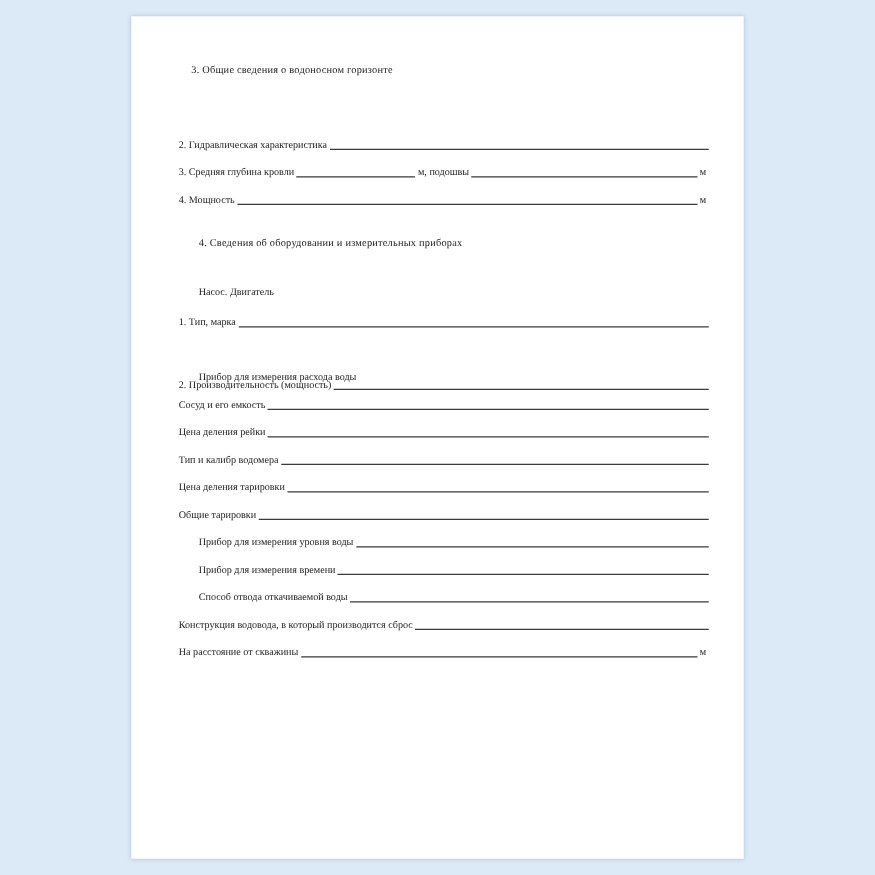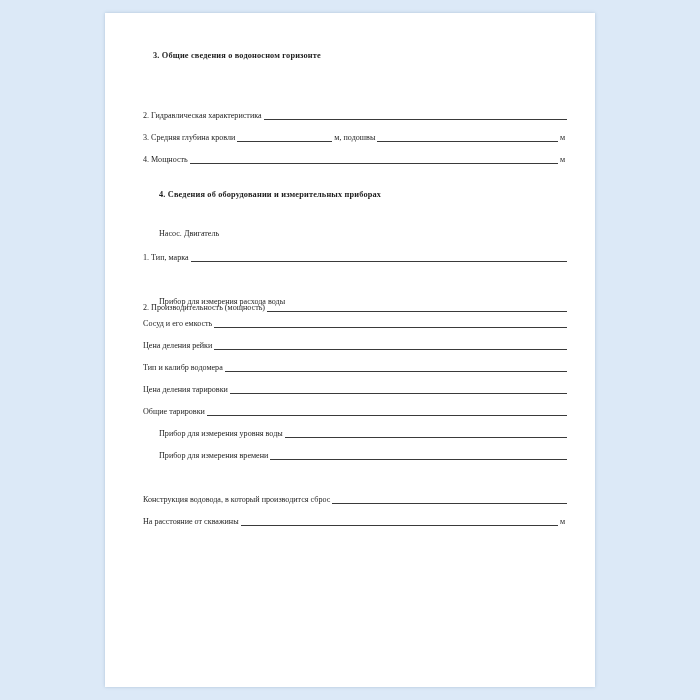--- a/index.html
+++ b/index.html
@@ -22,21 +22,21 @@
     background: #ffffff;
     box-shadow: 0 0 3px rgba(120,150,180,0.45);
   }
   .doc-inner {
     position: relative;
     padding: 0;
     width: 100%;
     height: 100%;
   }
   .section-heading {
-    font-weight: bold;
+    font-weight: normal;
     font-size: 8.3px;
     color: #1d1d1d;
     letter-spacing: 0.02em;
   }
   .line-row {
     display: flex;
     align-items: flex-end;
     font-size: 8.1px;
     color: #1d1d1d;
     white-space: nowrap;
@@ -176,20 +176,26 @@
       </div>
     </div>
 
     <div class="block" style="top:438px;">
       <div class="line-row indent-1">
         <span class="lbl">Прибор для измерения времени</span>
         <span class="fill"></span>
       </div>
     </div>
 
+    <div class="block" style="top:460px;">
+      <div class="line-row indent-1">
+        <span class="lbl">Способ отвода откачиваемой воды</span>
+        <span class="fill"></span>
+      </div>
+    </div>
 
     <div class="block" style="top:482px;">
       <div class="line-row">
         <span class="lbl">Конструкция водовода, в который производится сброс</span>
         <span class="fill"></span>
       </div>
     </div>
 
     <div class="block" style="top:504px;">
       <div class="line-row">

